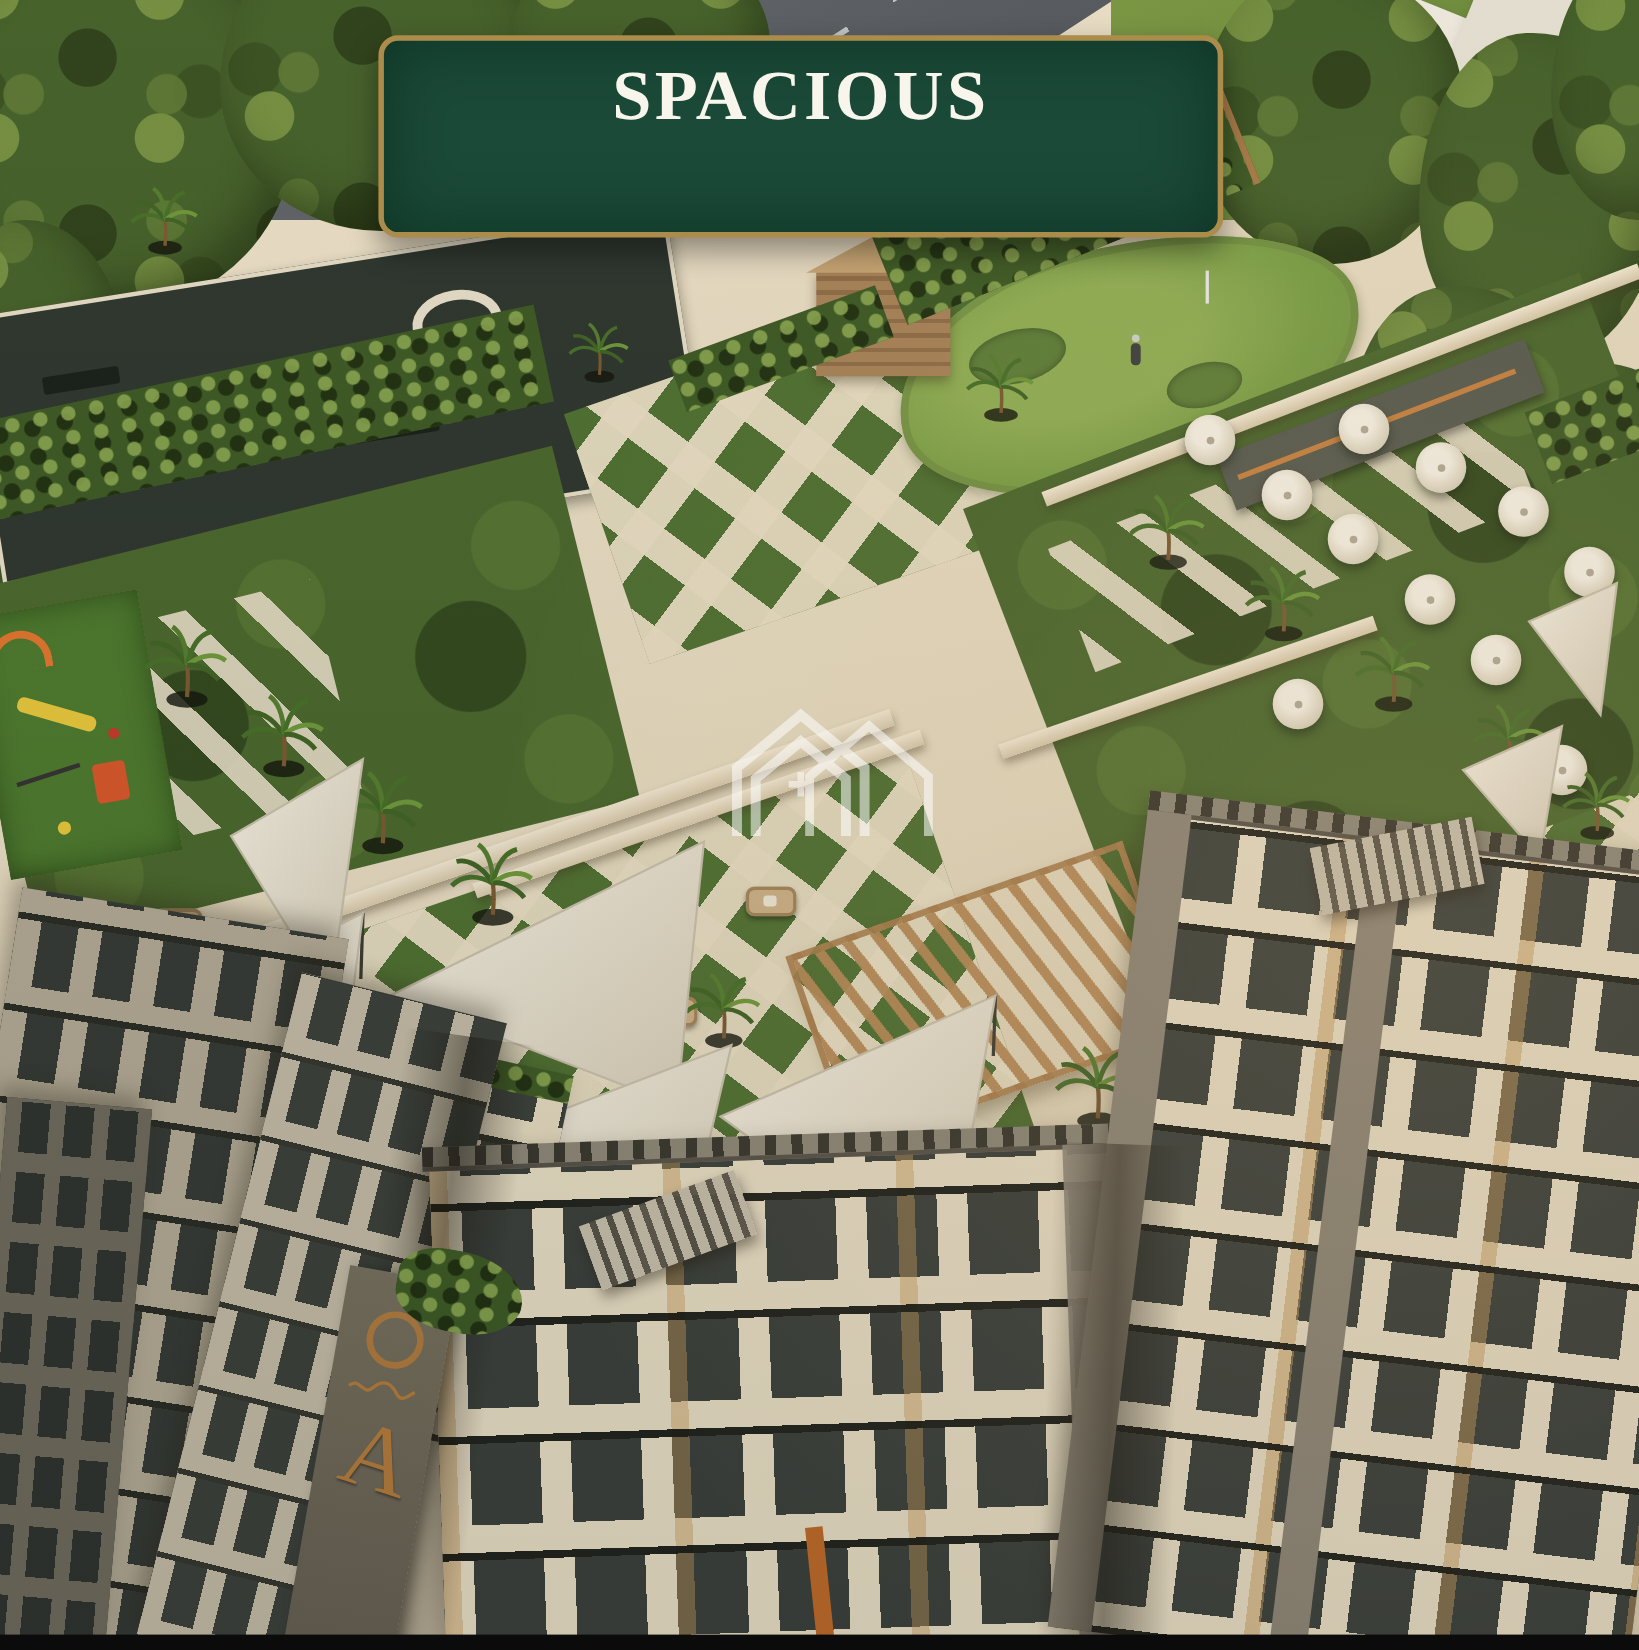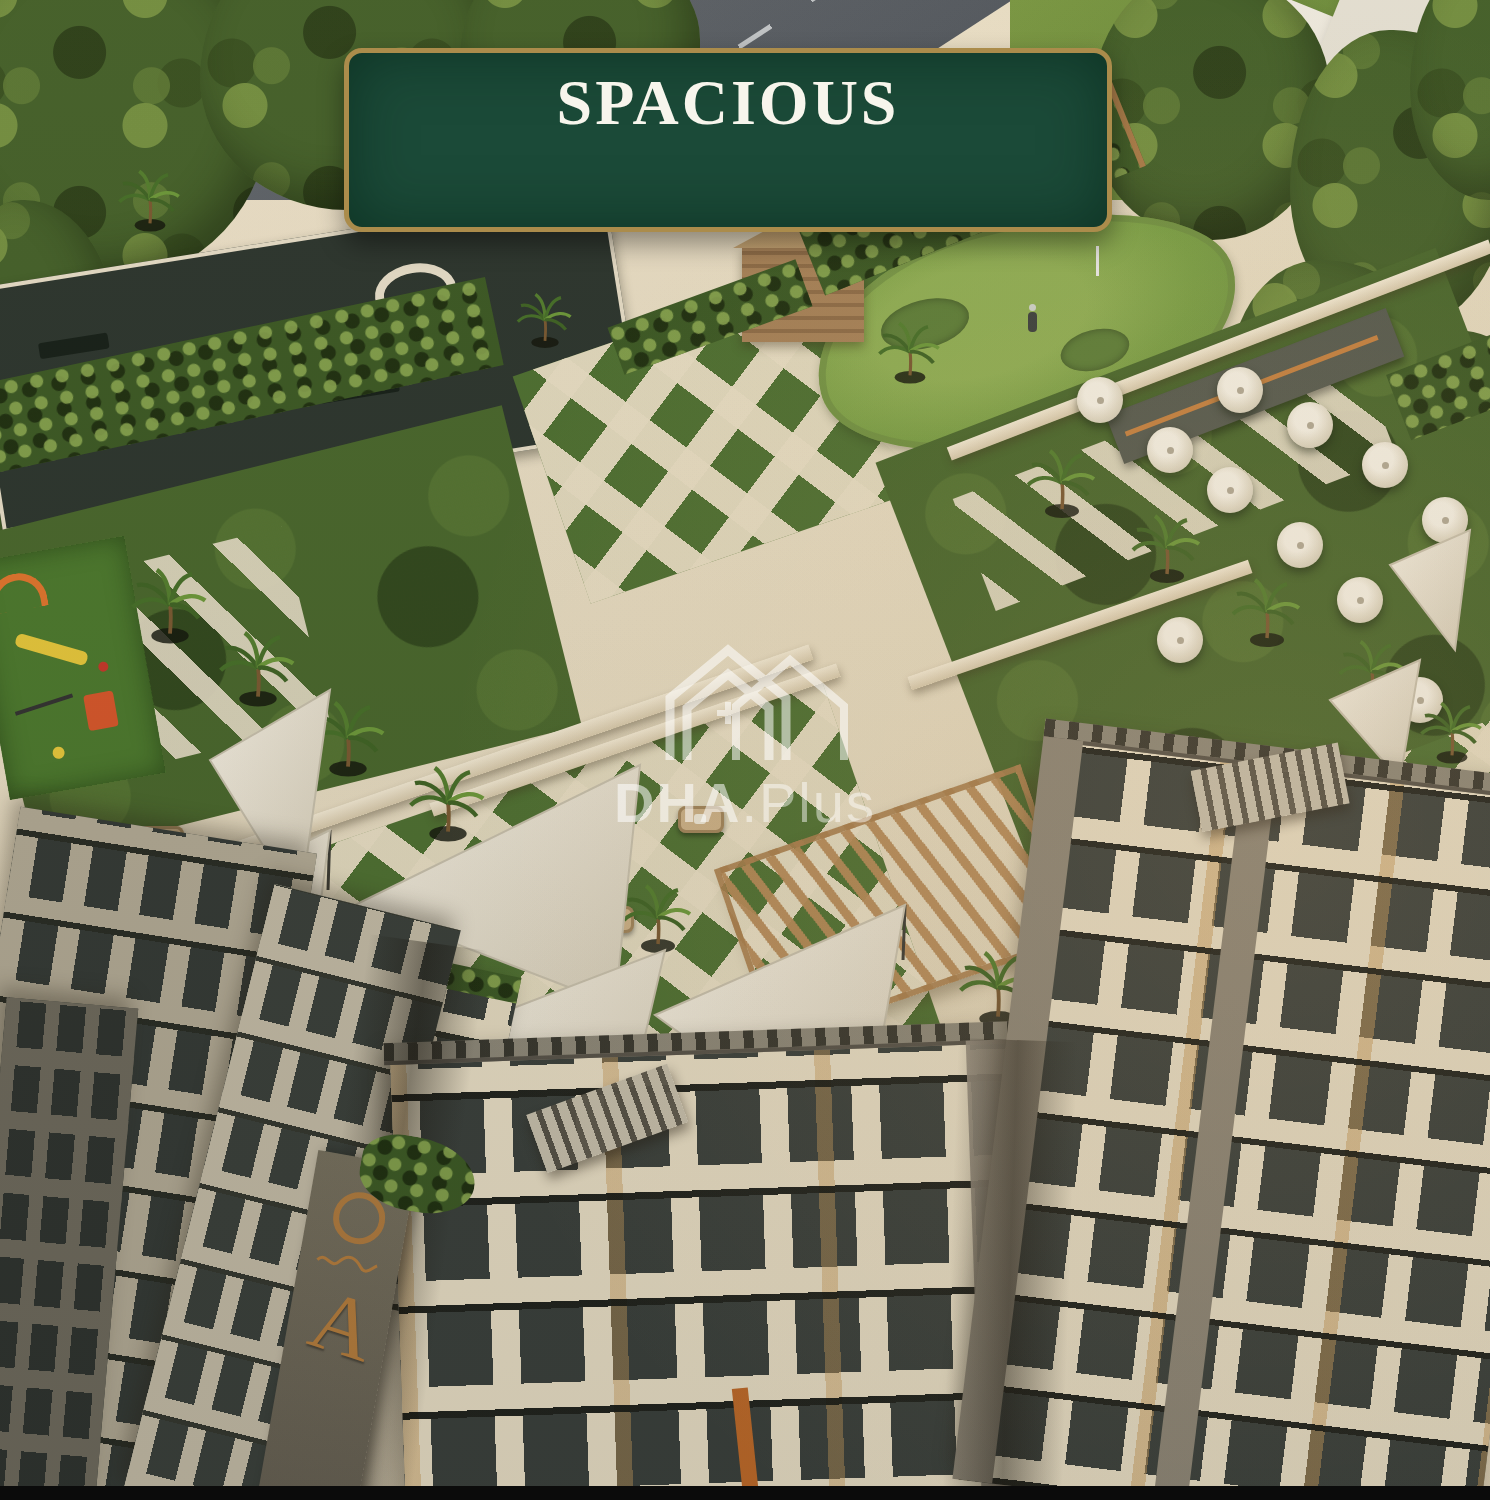--- a/index.html
+++ b/index.html
@@ -141,21 +141,21 @@
   .sign-script{position:absolute;left:16px;top:94px;}
   .sign-letter{position:absolute;left:24px;top:118px;font:400 86px "Liberation Serif",serif;
     color:var(--sign-gold,#b57d3e);transform:rotate(8deg);text-shadow:1px 2px 2px rgba(0,0,0,.35);}
 
   .light-overlay{left:0;top:0;width:100%;height:100%;z-index:20;pointer-events:none;
     background:radial-gradient(circle at 85% 55%, rgba(255,205,140,.12), transparent 55%),
                linear-gradient(rgba(120,90,40,.05), rgba(20,20,10,.12));}
   .bottom-strip{left:0;top:1486px;width:100%;height:14px;background:var(--black-strip,#0b0b0b);z-index:40;}
 
   
-  .banner{left:344px;top:48px;width:758px;height:174px;z-index:30;border-radius:18px;
+  .banner{left:344px;top:32px;width:758px;height:174px;z-index:30;border-radius:18px;
     background:var(--banner-green,#1b4a38);border:5px solid var(--banner-border,#ab8c4b);
     box-shadow:0 12px 26px rgba(0,0,0,.38), inset 0 0 60px rgba(0,30,18,.5);
     text-align:center;color:var(--banner-text,#f7f5ec);
     font-family:"Liberation Serif",serif;font-weight:700;}
   .banner-line1{margin-top:16px;font-size:64px;letter-spacing:3px;line-height:1.05;}
   .banner-line2{font-size:64px;letter-spacing:2px;line-height:1.05;}
 
   
   .wm{left:575px;top:632px;width:340px;z-index:35;text-align:center;color:#ffffff;opacity:.55;pointer-events:none;}
   .wm-text{font-size:56px;letter-spacing:2px;margin-top:2px;}
@@ -353,18 +353,15 @@
       <g fill="none" stroke="#ffffff" stroke-width="9" stroke-linejoin="miter">
         <path d="M30,128 L30,66 L88,18 L146,66 L146,128"></path>
         <path d="M47,128 L47,76 L88,42 L129,76 L129,128"></path>
         <path d="M96,128 L96,74 L150,28 L204,74 L204,128" stroke-width="8"></path>
       </g>
       <g stroke="#ffffff" stroke-width="6">
         <line x1="88" y1="70" x2="88" y2="92"></line>
         <line x1="77" y1="81" x2="99" y2="81"></line>
       </g>
     </svg>
-    <div class="wm-text">
-      <span class="wm-bold">DHA</span><span class="wm-light">.Plus</span>
-    </div>
   </div>
 
 </div>
 
 </body></html>

